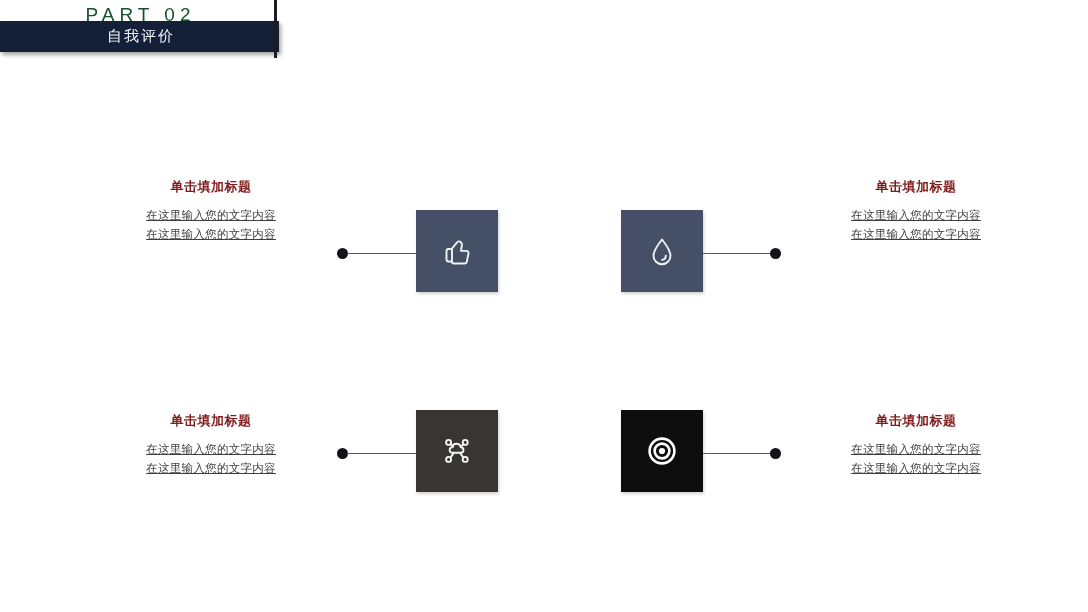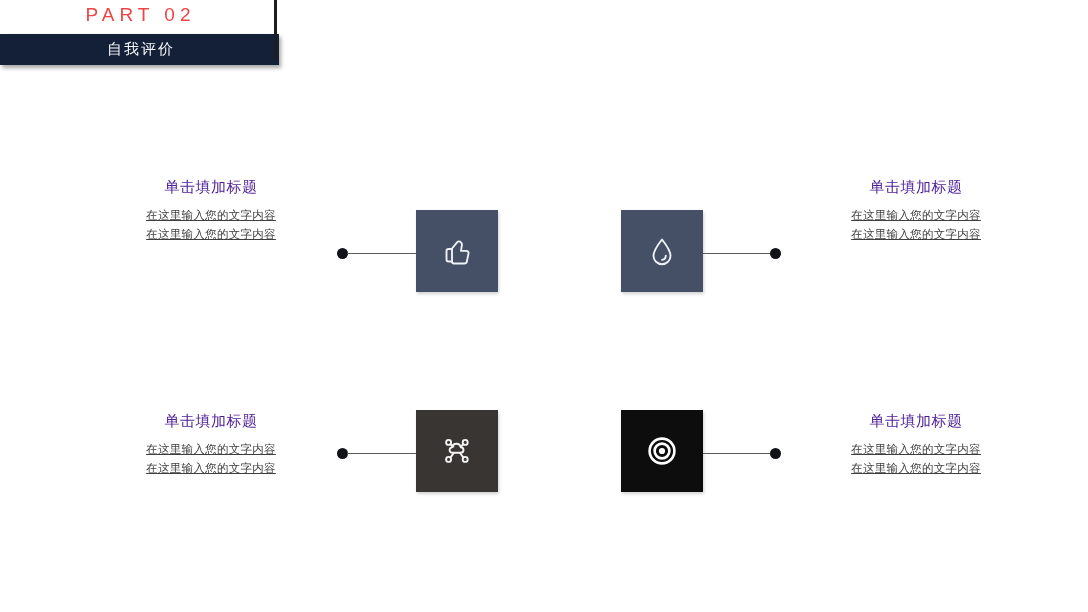--- a/index.html
+++ b/index.html
@@ -30,29 +30,29 @@
     width: 276px;
     height: 29px;
     background: #ffffff;
     display: flex;
     align-items: center;
     justify-content: center;
   }
   .header-part {
     font-size: 19px;
     letter-spacing: 5px;
-    color: #ef4444;
+    color: #14532d;
     font-weight: 400;
     padding-left: 5px;
     white-space: nowrap;
   }
   .header-bottom {
     position: absolute;
     left: 0;
-    top: 34px;
+    top: 21px;
     width: 279px;
     height: 31px;
     background: #141f38;
     display: flex;
     align-items: center;
     justify-content: center;
     box-shadow: 2px 3px 4px rgba(0,0,0,0.35);
   }
   .header-subtitle {
     font-size: 15px;
@@ -103,23 +103,23 @@
   }
 
   .text-block {
     position: absolute;
     width: 230px;
   }
   .text-block.left  { text-align: center; }
   .text-block.right { text-align: center; }
 
   .tb-title {
-    font-size: 15px;
-    font-weight: normal;
-    color: #4c1d95;
+    font-size: 13px;
+    font-weight: bold;
+    color: #7f1d1d;
     line-height: 18px;
     margin: 0 0 10px 0;
     letter-spacing: 0.5px;
   }
   .tb-line {
     font-size: 11.5px;
     color: #3f3f3f;
     line-height: 19px;
     margin: 0;
     letter-spacing: 0.3px;

